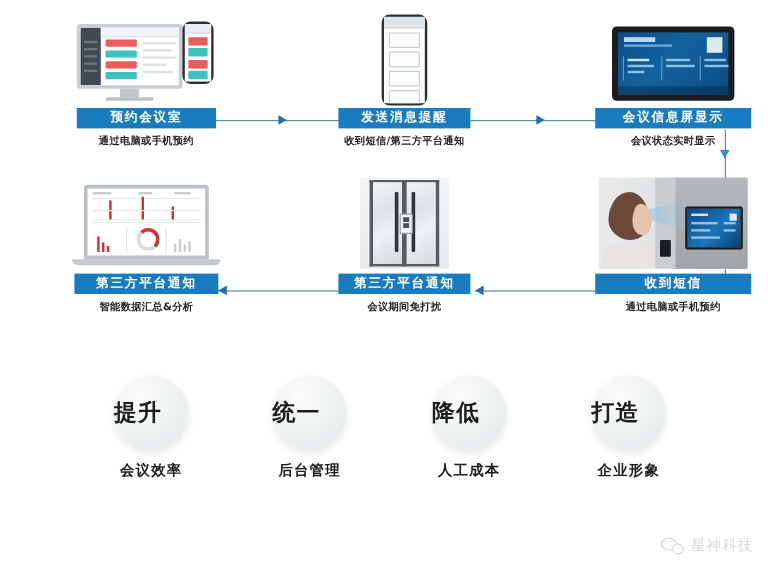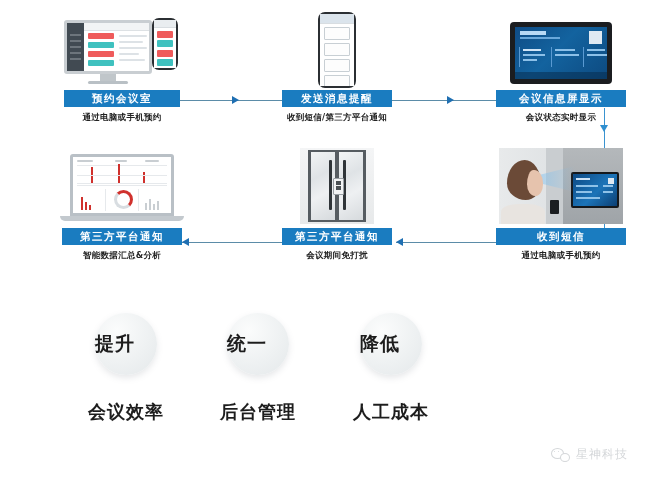--- a/index.html
+++ b/index.html
@@ -278,22 +278,22 @@
     align-items: center;
     justify-content: flex-start;
   }
   .benefit-word {
     font-size: 19px;
     font-weight: bold;
     color: #1d1d1d;
     letter-spacing: 1px;
   }
   .benefit-text {
-    margin-top: 25px;
-    font-size: 18px;
+    margin-top: 9px;
+    font-size: 12px;
     font-weight: bold;
     color: #1d1d1d;
     letter-spacing: 1px;
     white-space: nowrap;
   }
 
   
   .footer {
     position: absolute;
     right: 22px;
@@ -531,20 +531,26 @@
     <div class="benefit-text">人工成本</div>
   </div>
 
   <div class="benefit" style="left:198px; top:313px;">
     <div class="benefit-circle">
       <span class="benefit-word">统一</span>
     </div>
     <div class="benefit-text">后台管理</div>
   </div>
 
+  <div class="benefit" style="left:464px; top:313px;">
+    <div class="benefit-circle">
+      <span class="benefit-word">打造</span>
+    </div>
+    <div class="benefit-text">企业形象</div>
+  </div>
 
   <div class="footer">
     <span class="wechat-icon">
       <span class="big"></span>
       <span class="small"></span>
       <span class="dot" style="left:2.5px; top:3.5px;"></span>
       <span class="dot" style="left:7px; top:3.5px;"></span>
     </span>
     <span class="footer-text">星神科技</span>
   </div>

